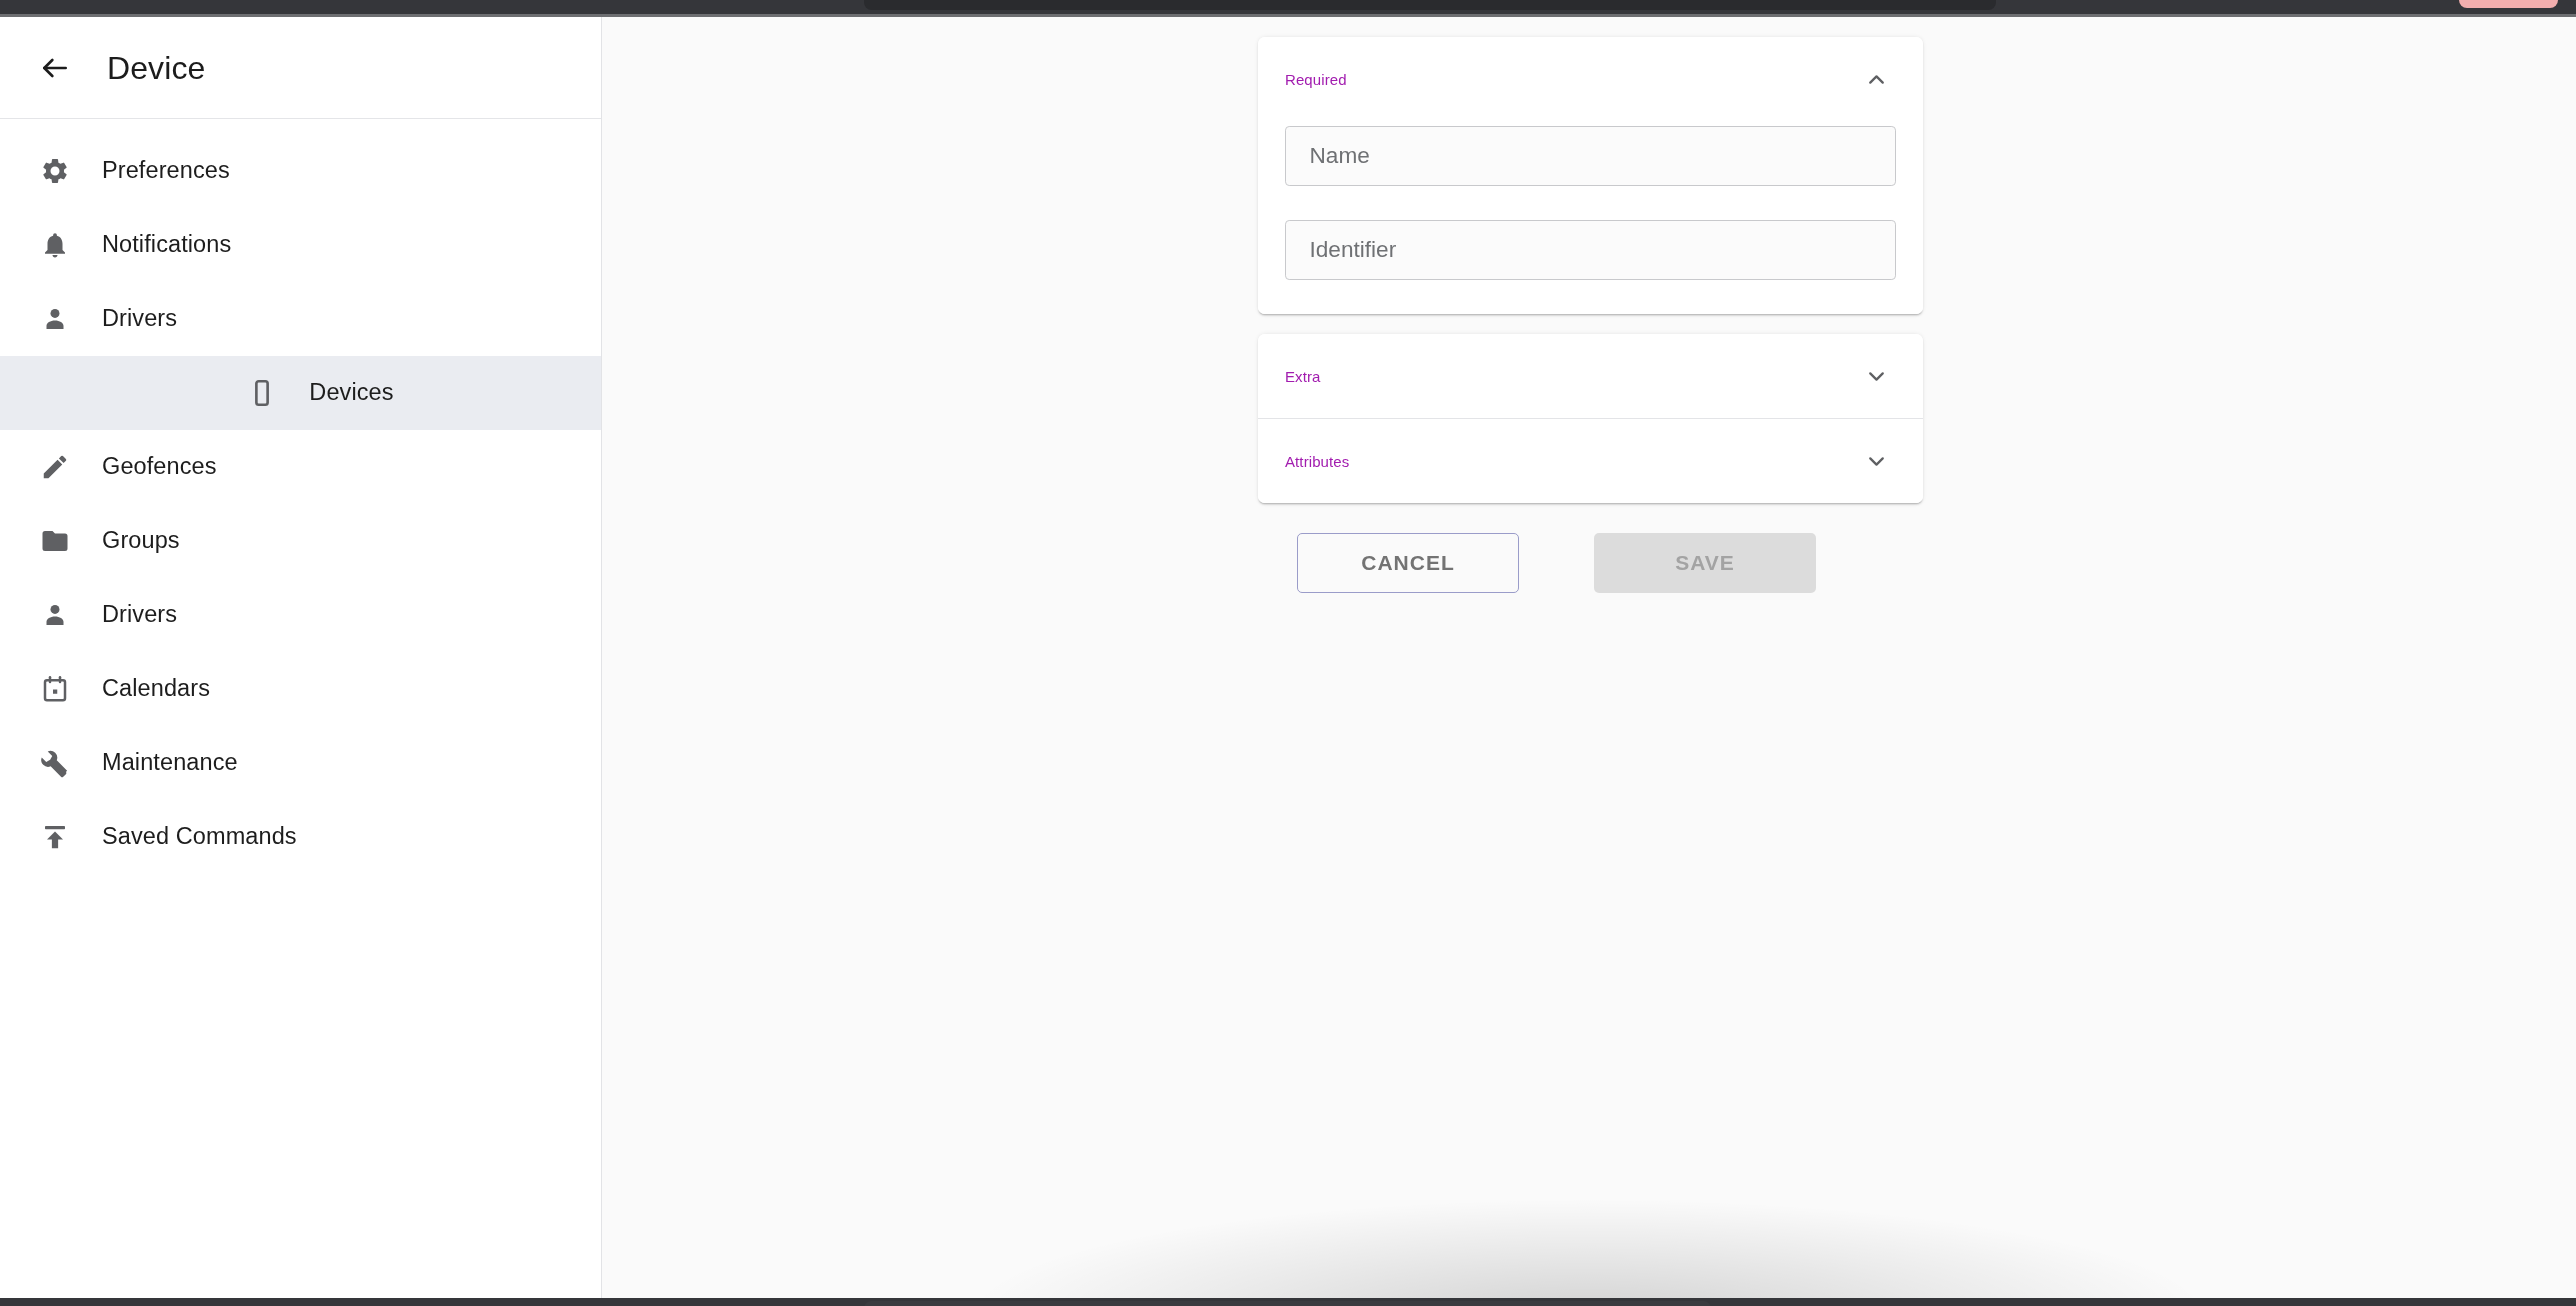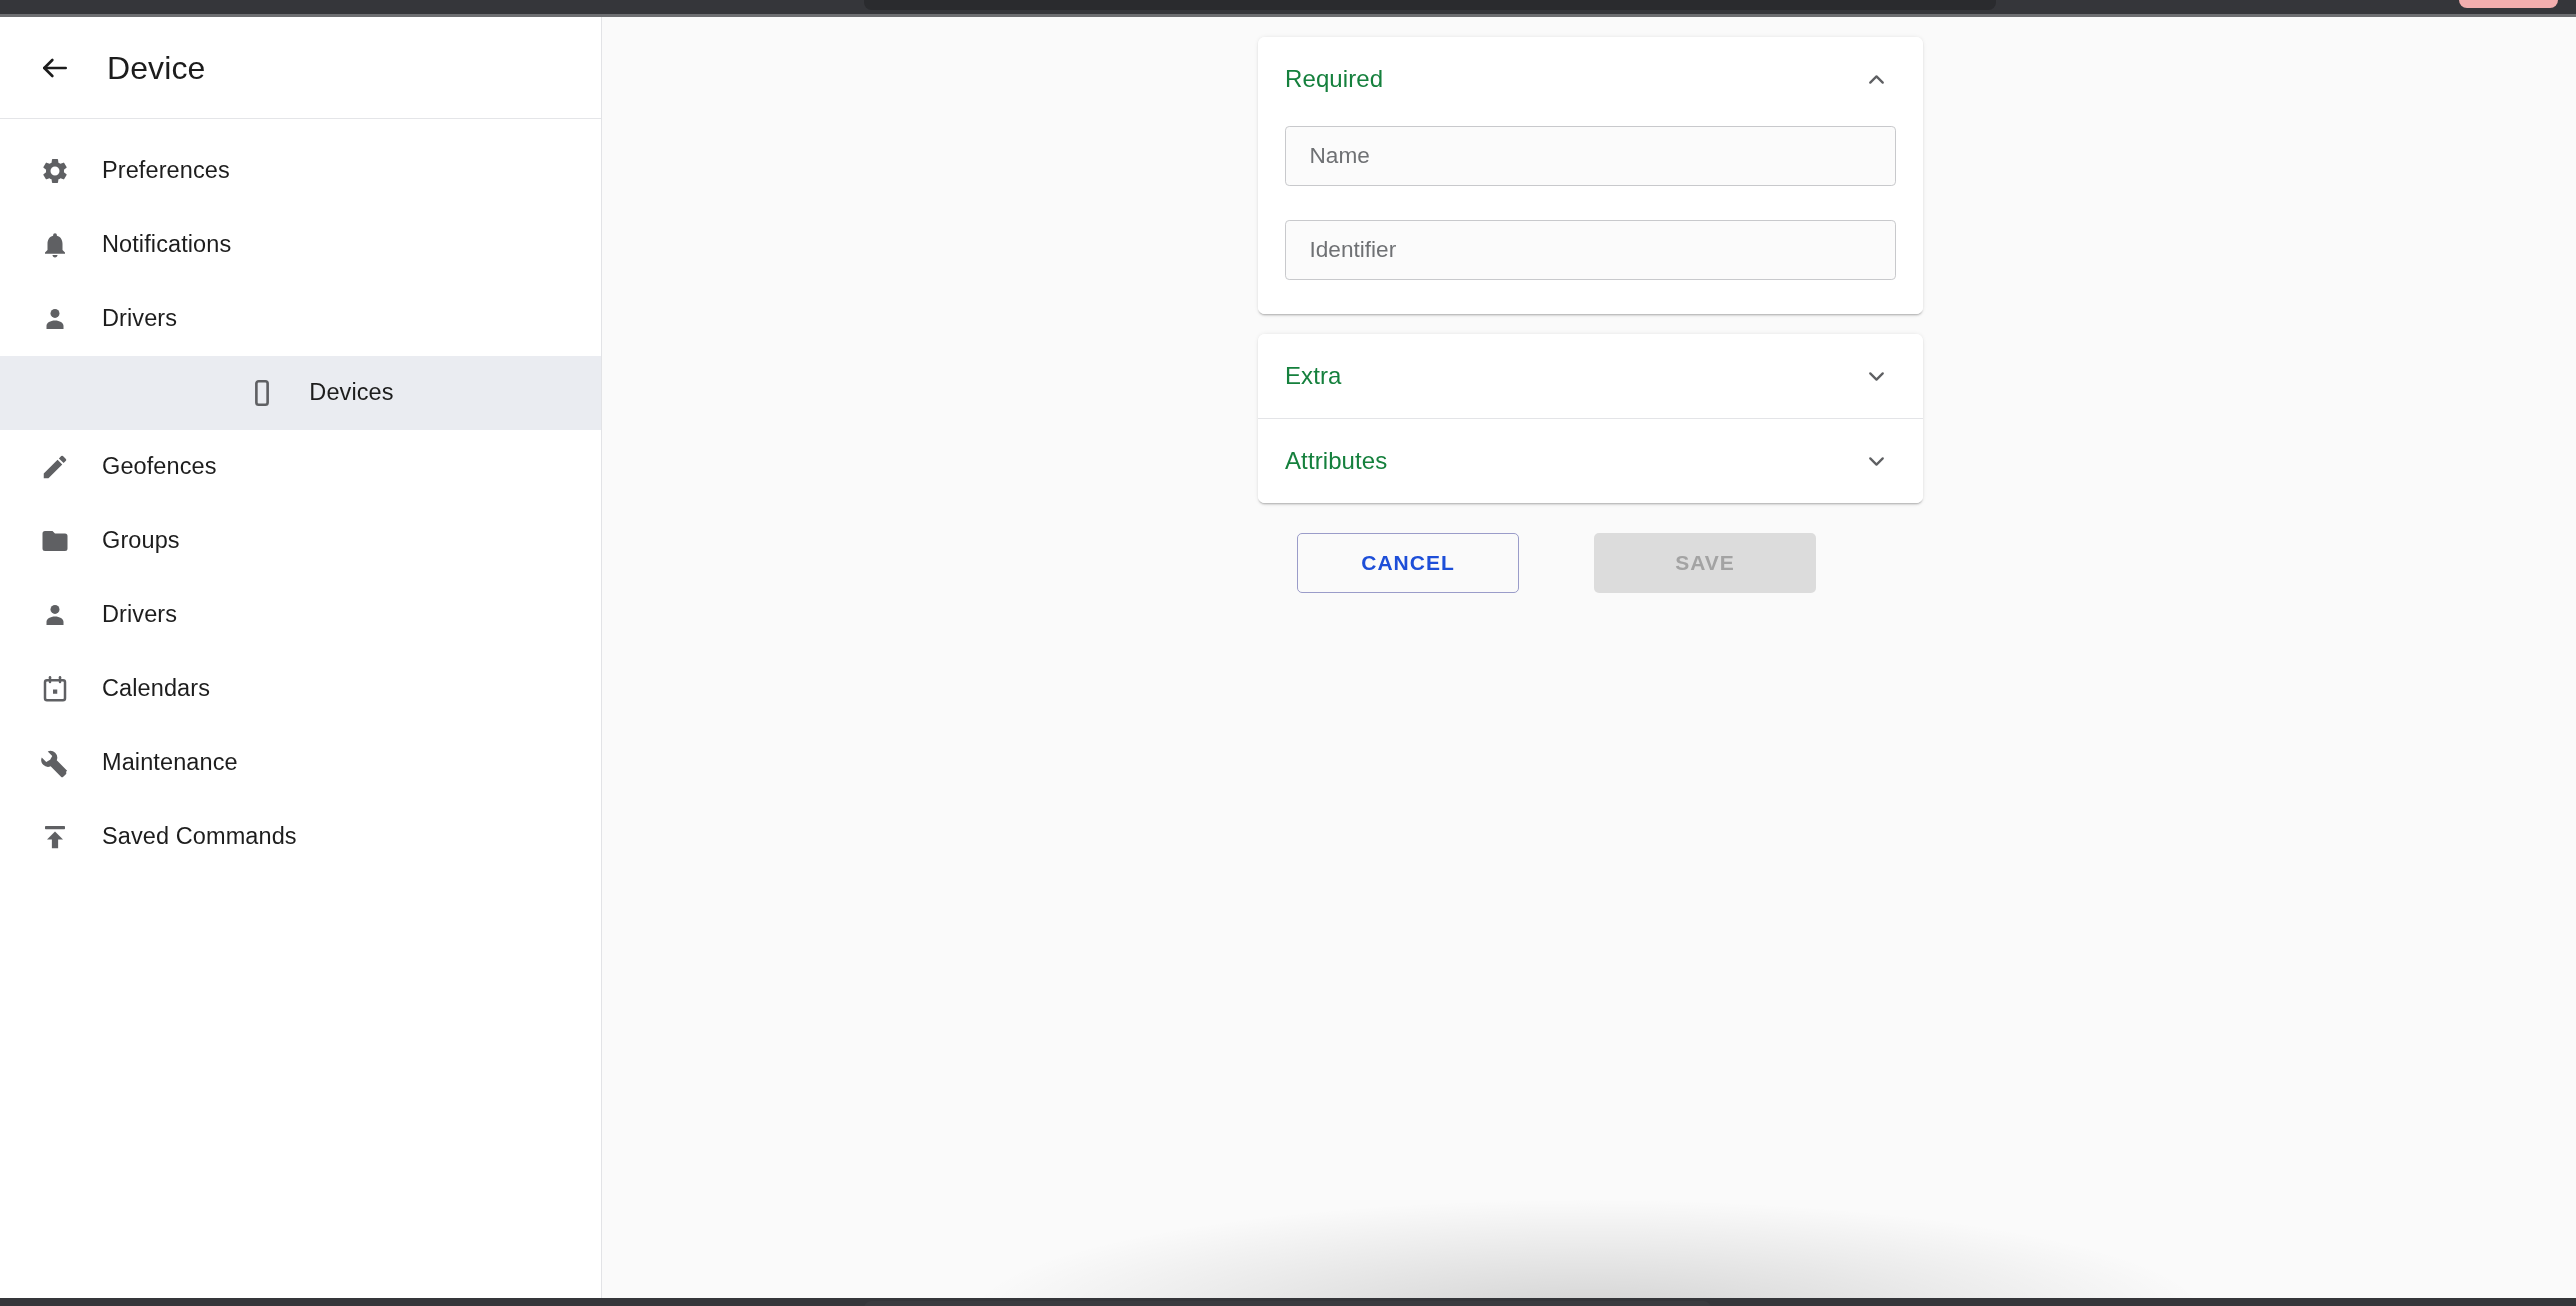--- a/index.html
+++ b/index.html
@@ -185,22 +185,22 @@
     display: flex;
     align-items: center;
     justify-content: space-between;
     height: 84px;
     padding: 0 28.5px 0 27px;
     cursor: pointer;
     background: #ffffff;
   }
 
   .accordion-title {
-    font-size: 24px;
-    color: #15803d;
+    font-size: 15px;
+    color: #a21caf;
     line-height: 1;
     letter-spacing: 0.1px;
   }
 
   .chev {
     width: 37px;
     height: 37px;
     display: flex;
     align-items: center;
     justify-content: center;
@@ -253,21 +253,21 @@
     display: flex;
     align-items: center;
     justify-content: center;
     cursor: pointer;
   }
 
   .btn-cancel {
     width: 222px;
     background: transparent;
     border: 0.8px solid #9a9cc9;
-    color: #1d4ed8;
+    color: #737373;
   }
 
   .btn-save {
     width: 222px;
     margin-left: 75px;
     background: #dcdcdc;
     border: none;
     color: #a3a3a3;
     cursor: default;
   }

